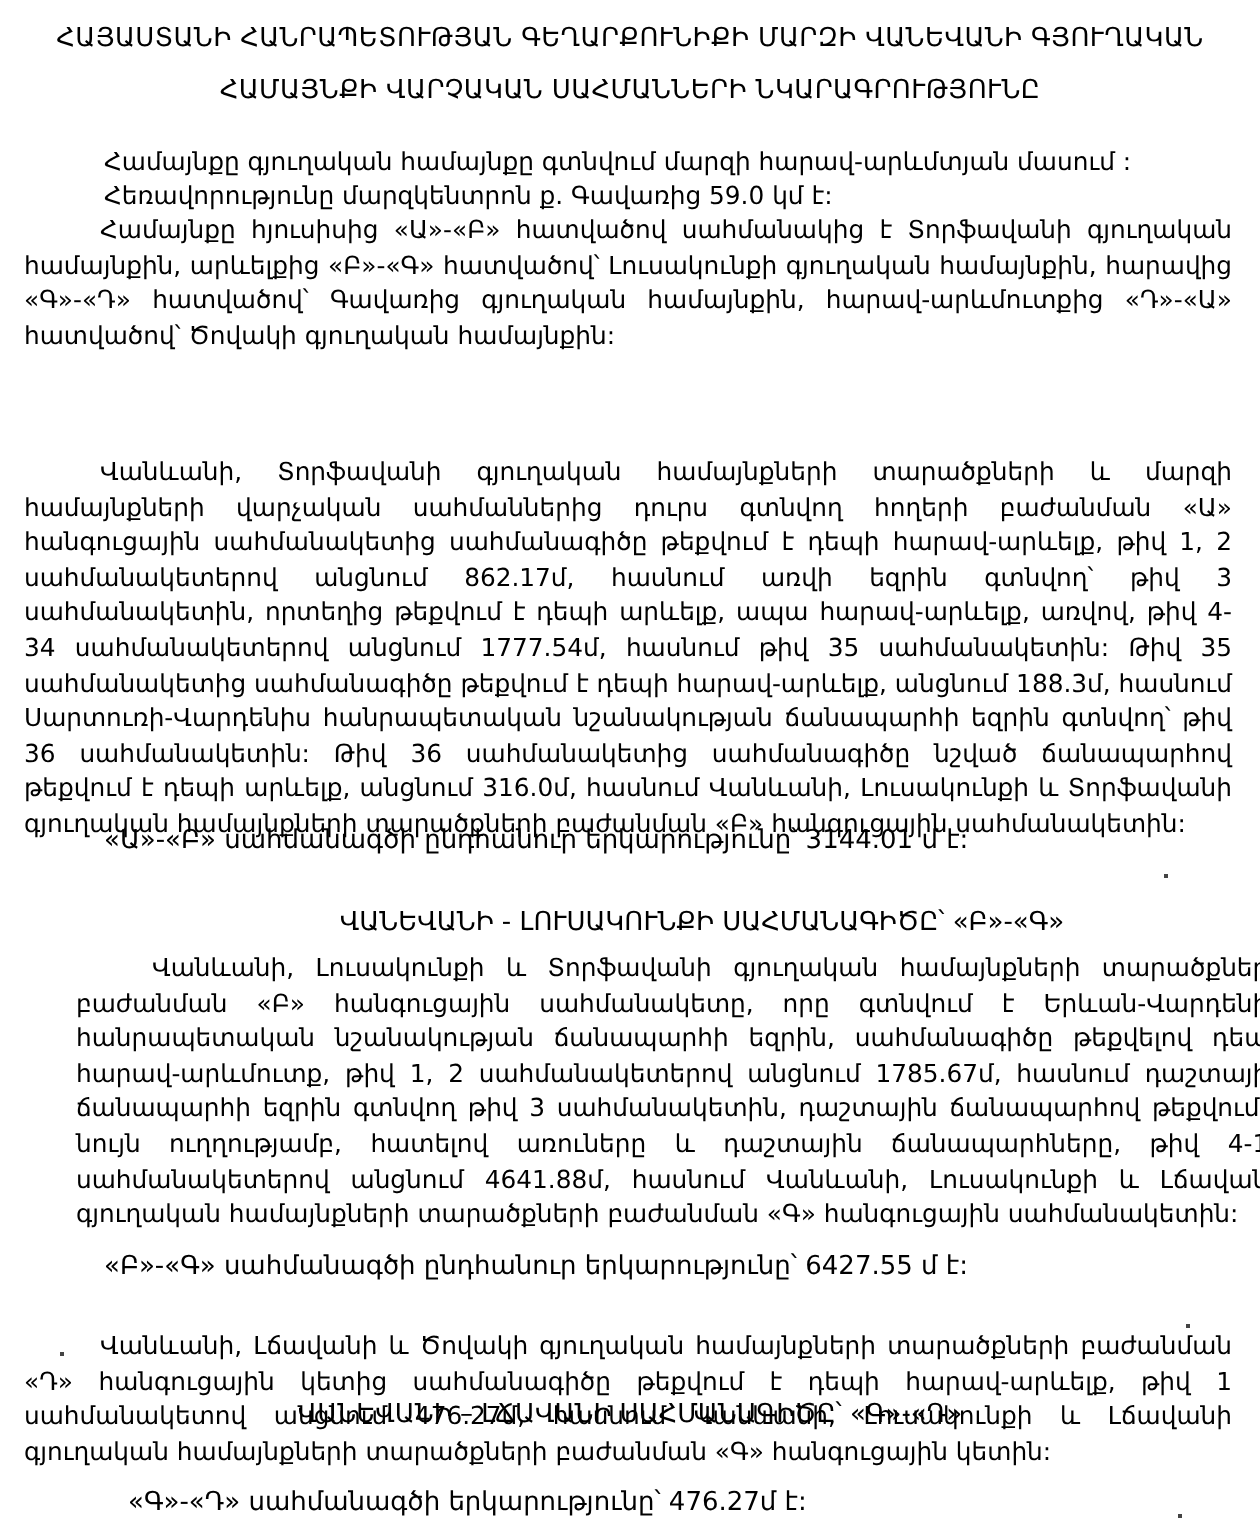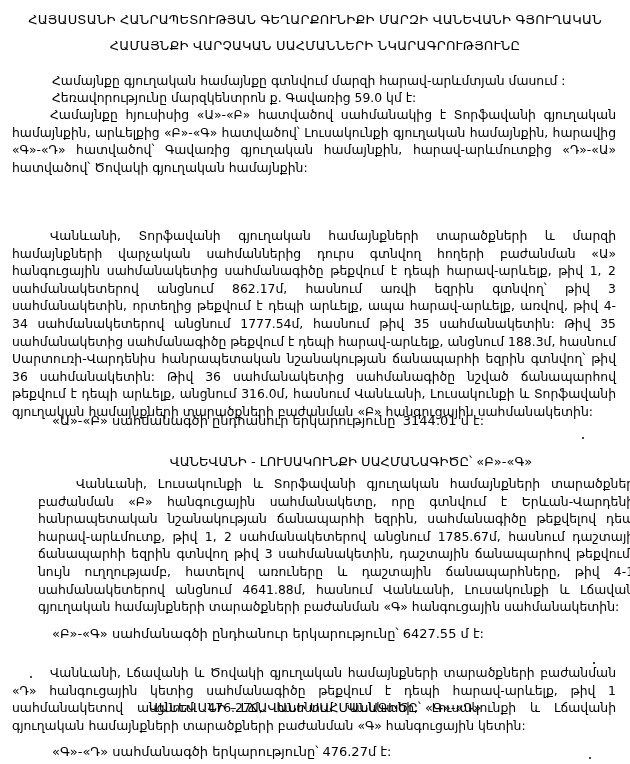--- a/index.html
+++ b/index.html
@@ -50,19 +50,19 @@
   <div class="section-heading" style="top:454px;margin-left:36px;">ՎԱՆԵՎԱՆԻ - ԼՈՒՍԱԿՈՒՆՔԻ  ՍԱՀՄԱՆԱԳԻԾԸ՝ «Բ»-«Գ»</div>
   <div class="para" style="top:475px;margin-left:26px;">
     <span class="indent"></span><span>Վանևանի, Լուսակունքի և Տորֆավանի գյուղական համայնքների տարածքների բաժանման «Բ» հանգուցային սահմանակետը, որը գտնվում է Երևան-Վարդենիս հանրապետական նշանակության ճանապարհի եզրին, սահմանագիծը թեքվելով դեպի հարավ-արևմուտք, թիվ 1, 2 սահմանակետերով անցնում 1785.67մ, հասնում դաշտային ճանապարհի եզրին գտնվող թիվ 3 սահմանակետին, դաշտային ճանապարհով թեքվում է նույն ուղղությամբ, հատելով առուները և դաշտային ճանապարհները, թիվ 4-16 սահմանակետերով անցնում 4641.88մ, հասնում Վանևանի, Լուսակունքի և Լճավանի գյուղական համայնքների տարածքների բաժանման «Գ» հանգուցային սահմանակետին:</span>
   </div>
   <div class="summary" style="top:614px;margin-top:12px;">«Բ»-«Գ» սահմանագծի ընդհանուր երկարությունը՝ 6427.55 մ է:</div>
 
   <div class="section-heading" style="top:653px;margin-top:47px;">ՎԱՆԵՎԱՆԻ – ԼՃԱՎԱՆԻ  ՍԱՀՄԱՆԱԳԻԾԸ՝ «Գ»-«Դ»</div>
   <div class="para" style="top:664px;">
     <span class="indent"></span><span>Վանևանի, Լճավանի և Ծովակի գյուղական համայնքների տարածքների բաժանման «Դ» հանգուցային կետից սահմանագիծը թեքվում է դեպի հարավ-արևելք, թիվ 1 սահմանակետով անցնում 476.27մ, հասնում Վանևանի, Լուսակունքի և Լճավանի գյուղական համայնքների տարածքների բաժանման «Գ» հանգուցային կետին:</span>
   </div>
-  <div class="summary" style="top:744px;">«Գ»-«Դ» սահմանագծի երկարությունը՝ 476.27մ է:</div>
+  <div class="summary" style="top:744px;margin-left:12px;">«Գ»-«Դ» սահմանագծի երկարությունը՝ 476.27մ է:</div>
 
   <div class="speck" style="left:582px; top:437px;"></div>
   <div class="speck" style="left:593px; top:662px;"></div>
   <div class="speck" style="left:30px; top:676px;"></div>
   <div class="speck" style="left:589px; top:757px;"></div>
 </div>
 
 </body></html>

